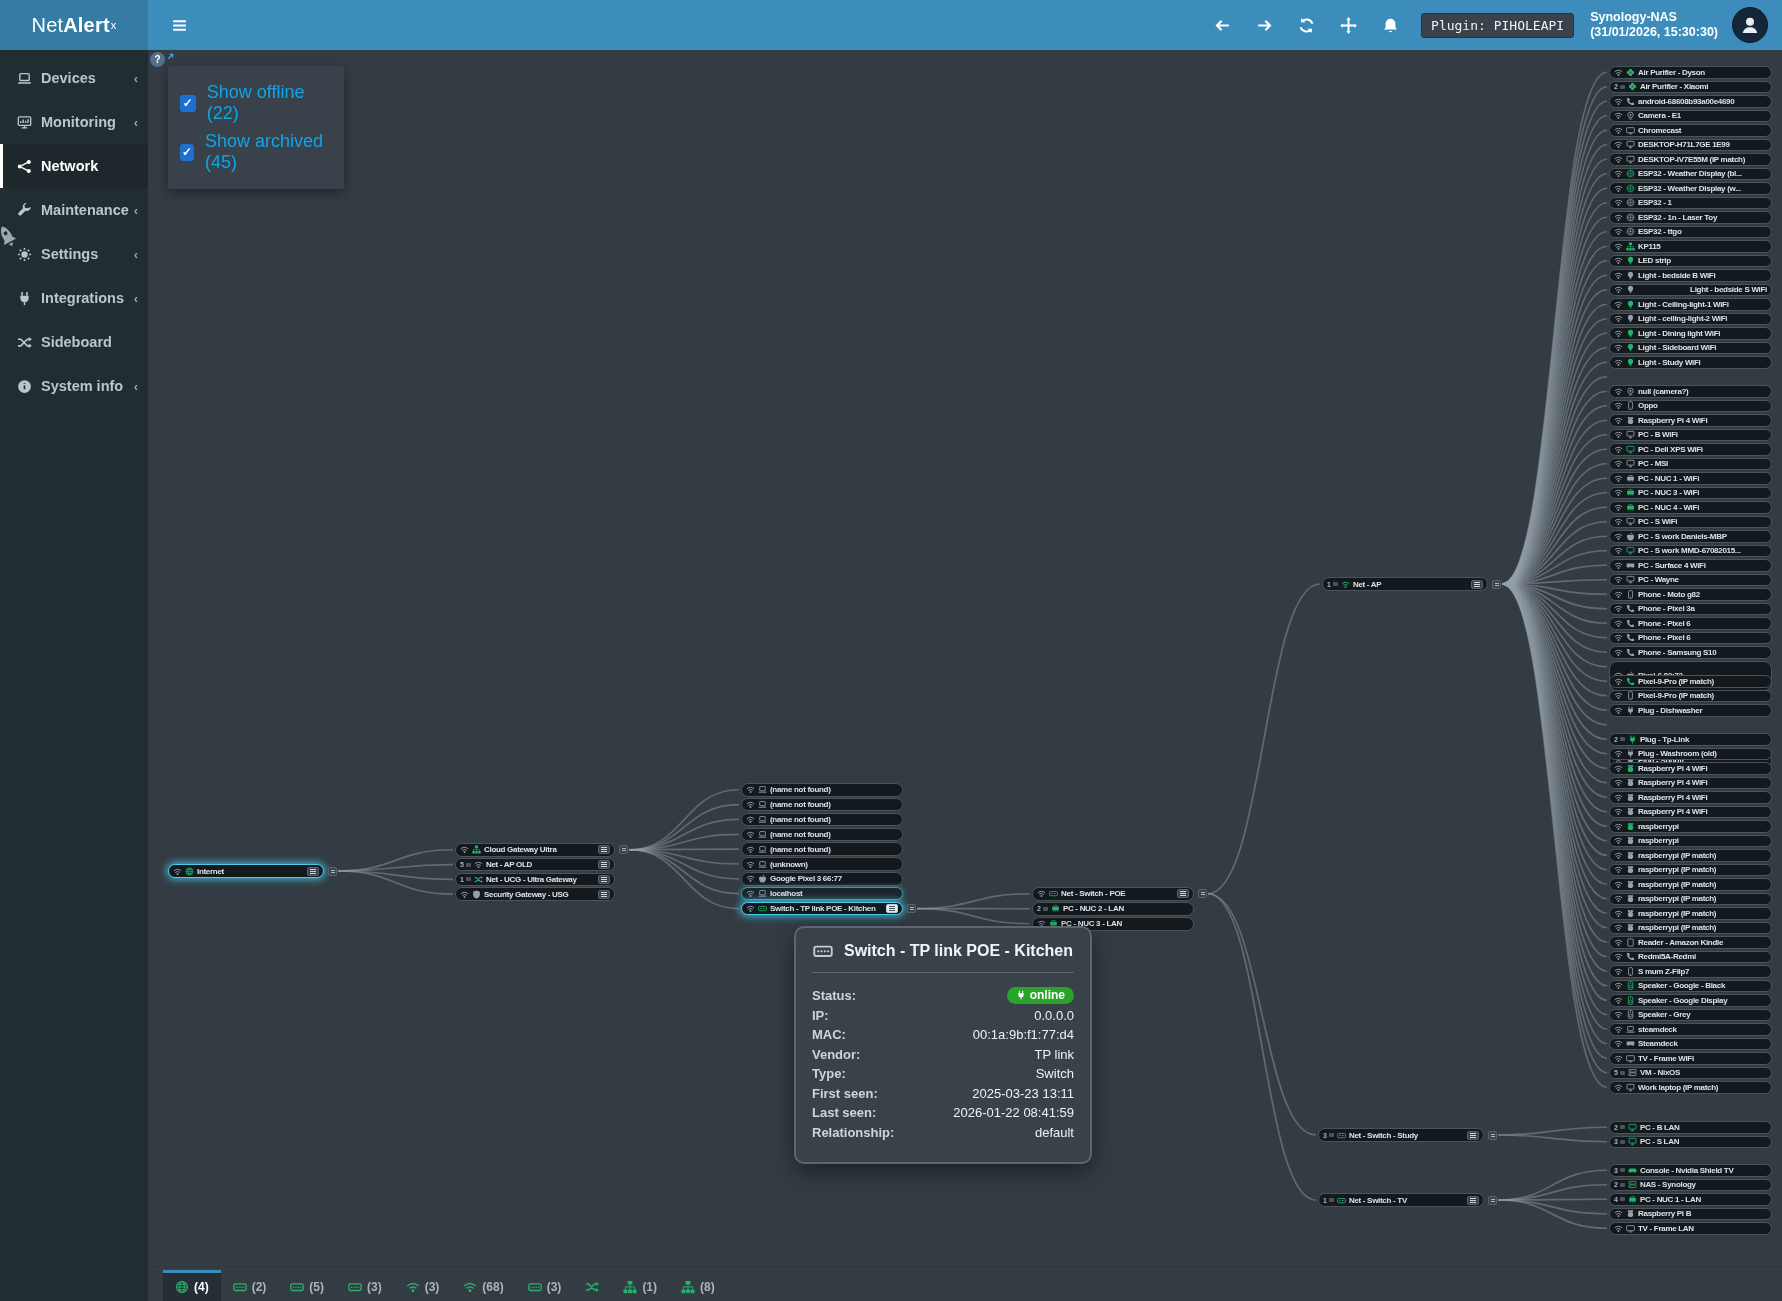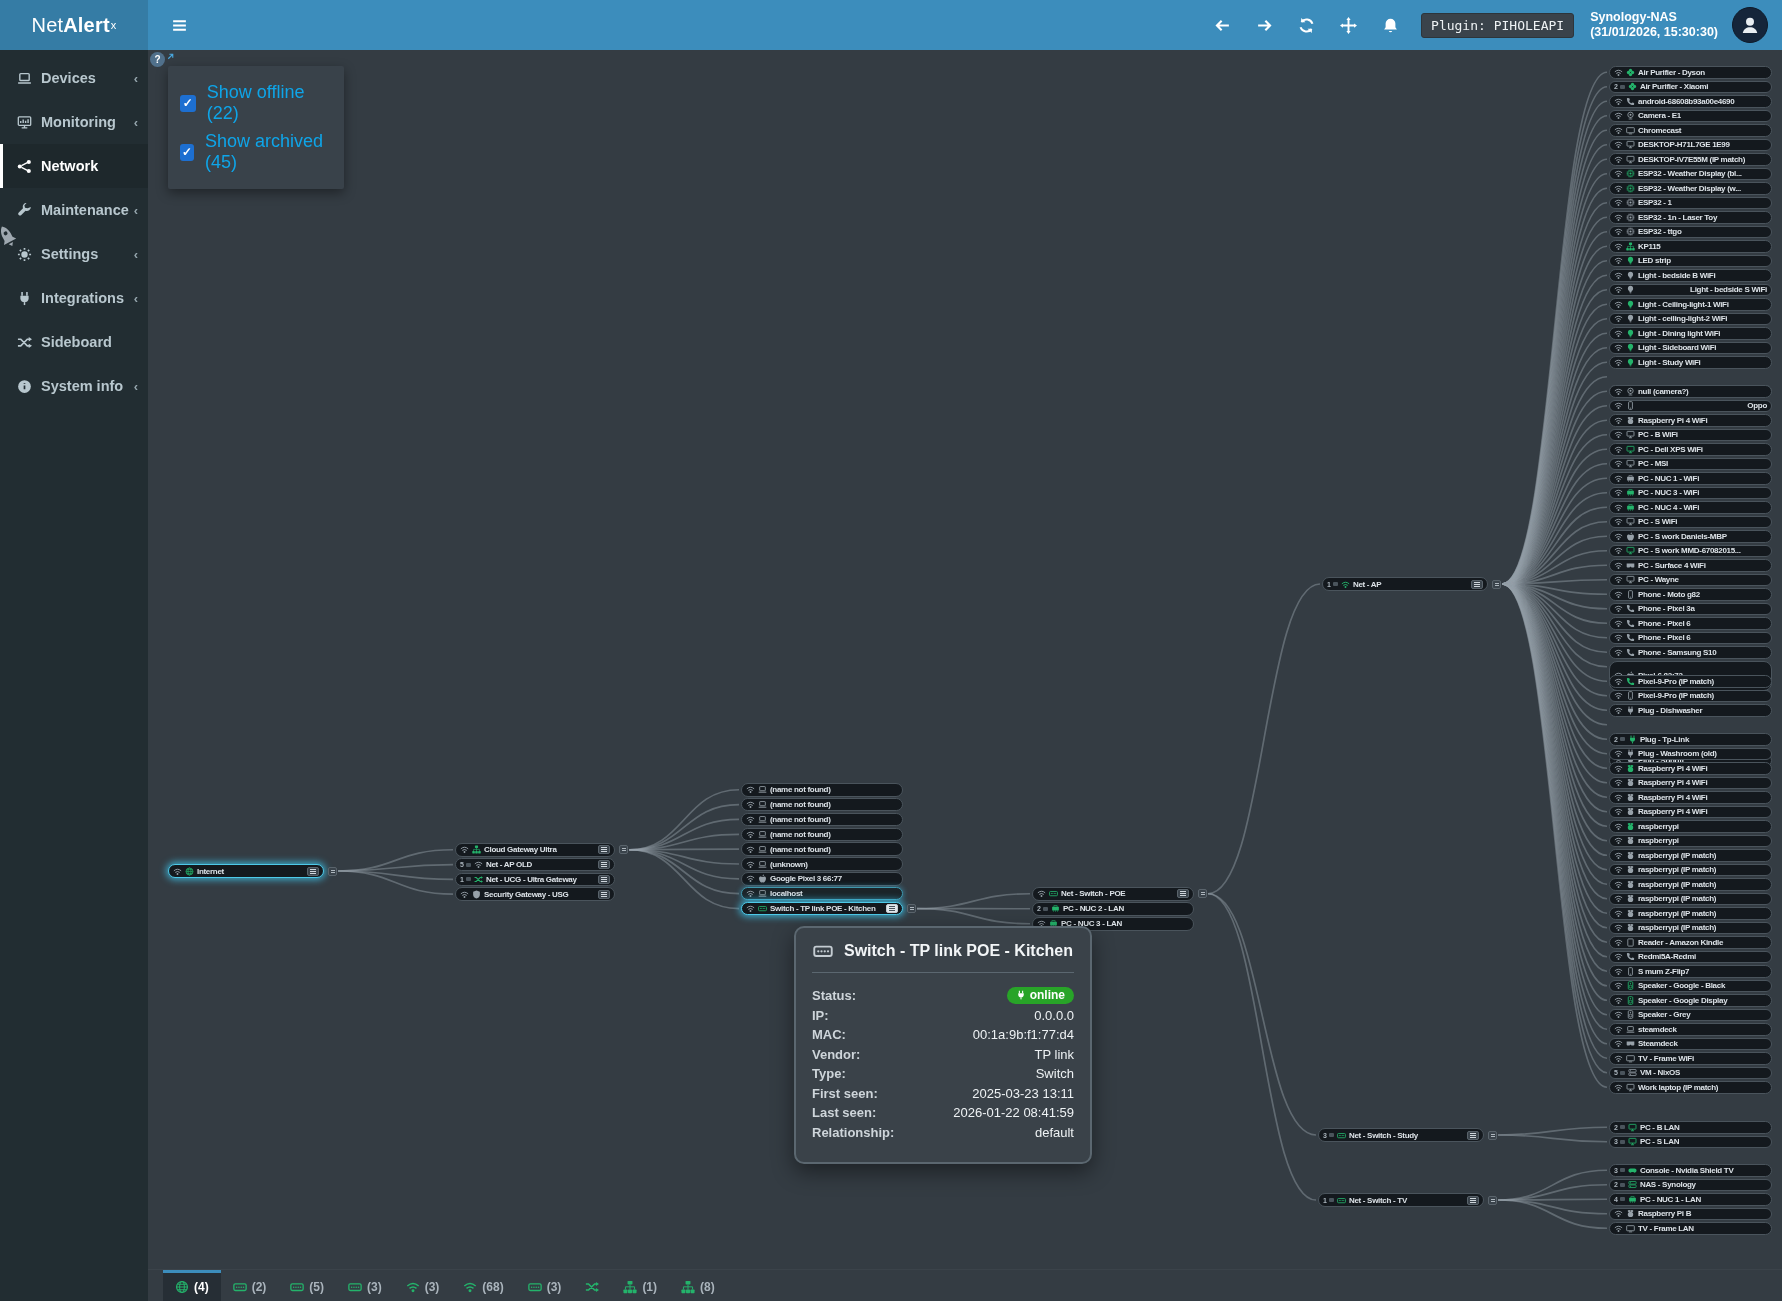--- a/index.html
+++ b/index.html
@@ -810,21 +810,21 @@
     </div>
     <div class="node" style="left: 1609px; top: 385px; width: 163px; height: 12.5px;">
       <svg class="ic x">
         <use href="#i-wifi"></use>
       </svg>
       <svg class="ic x">
         <use href="#i-camera"></use>
       </svg>
       <span class="nlabel">null (camera?)</span>
     </div>
-    <div class="node" style="left: 1609px; top: 399.5px; width: 163px; height: 12.5px; text-align: right;">
+    <div class="node" style="left: 1609px; top: 399.5px; width: 163px; height: 12.5px;">
       <svg class="ic x">
         <use href="#i-wifi"></use>
       </svg>
       <svg class="ic x">
         <use href="#i-mobile"></use>
       </svg>
       <span class="nlabel">Oppo</span>
     </div>
     <div class="node" style="left: 1609px; top: 414px; width: 163px; height: 12.5px;">
       <svg class="ic x">

